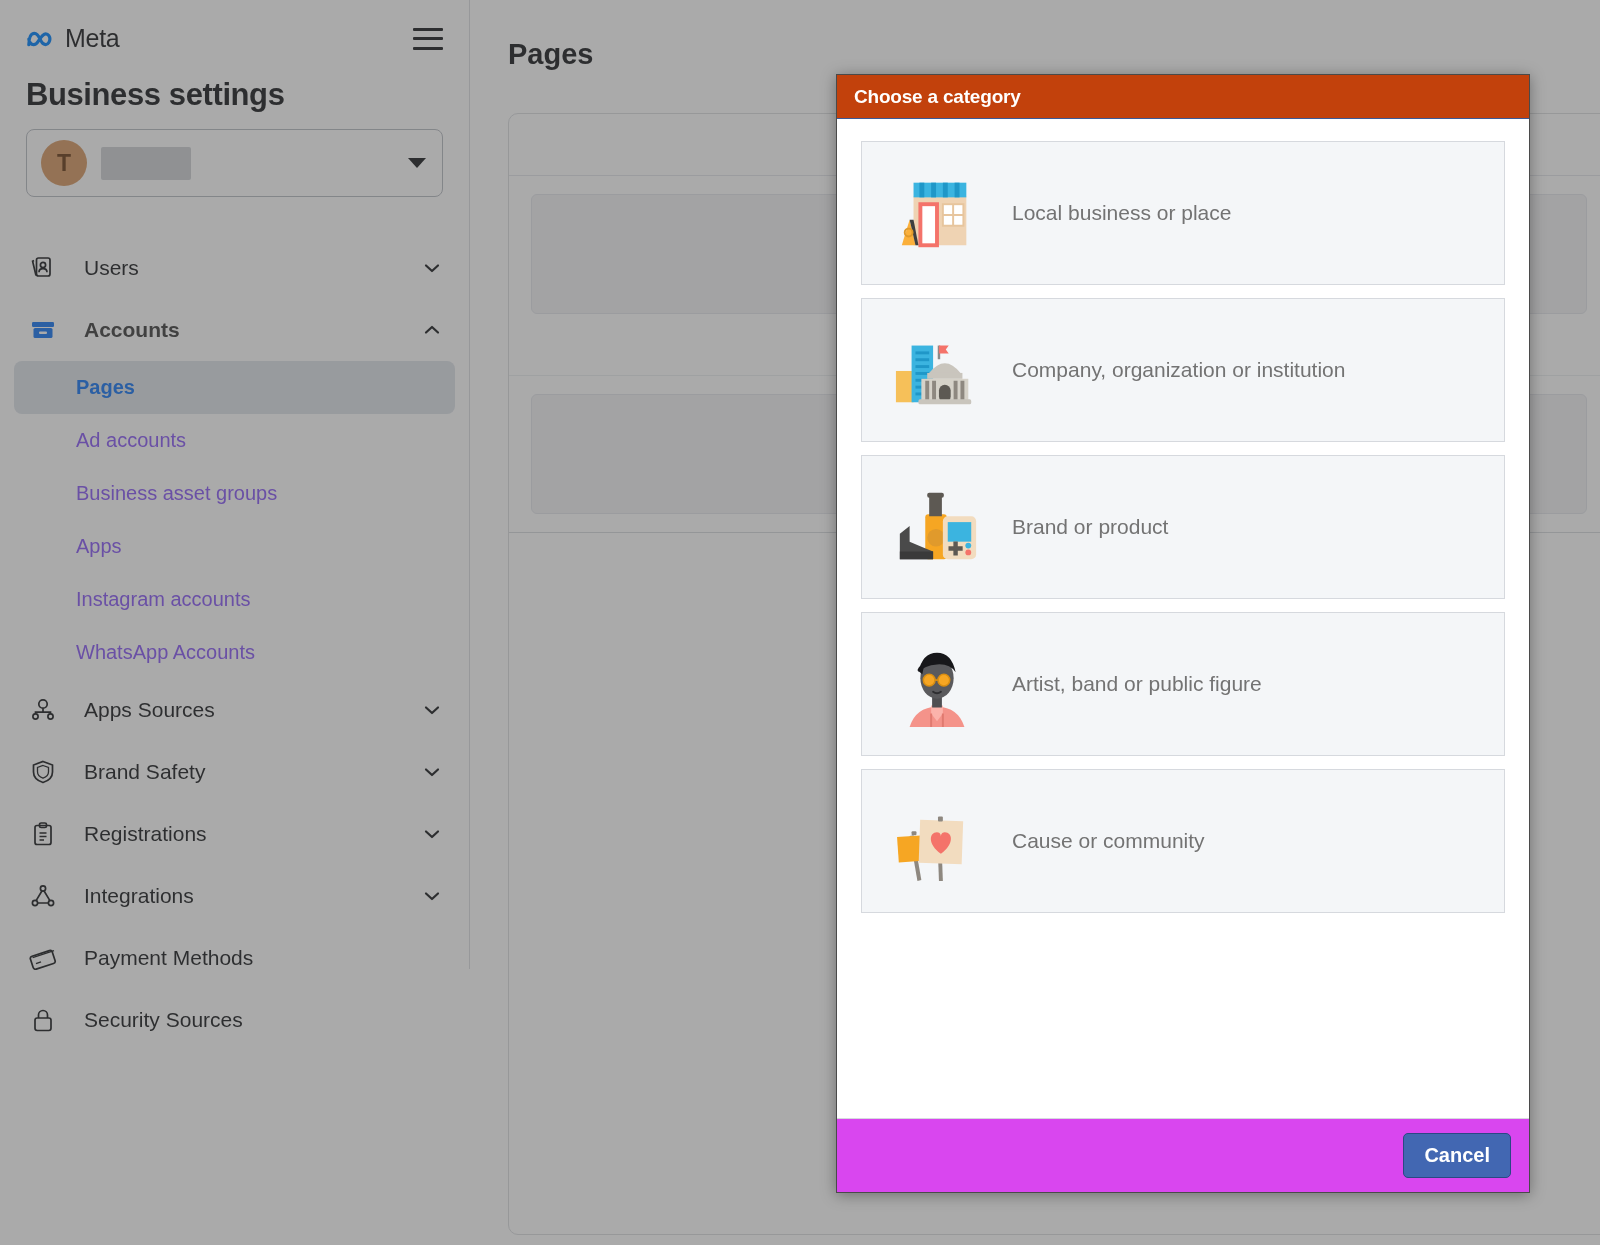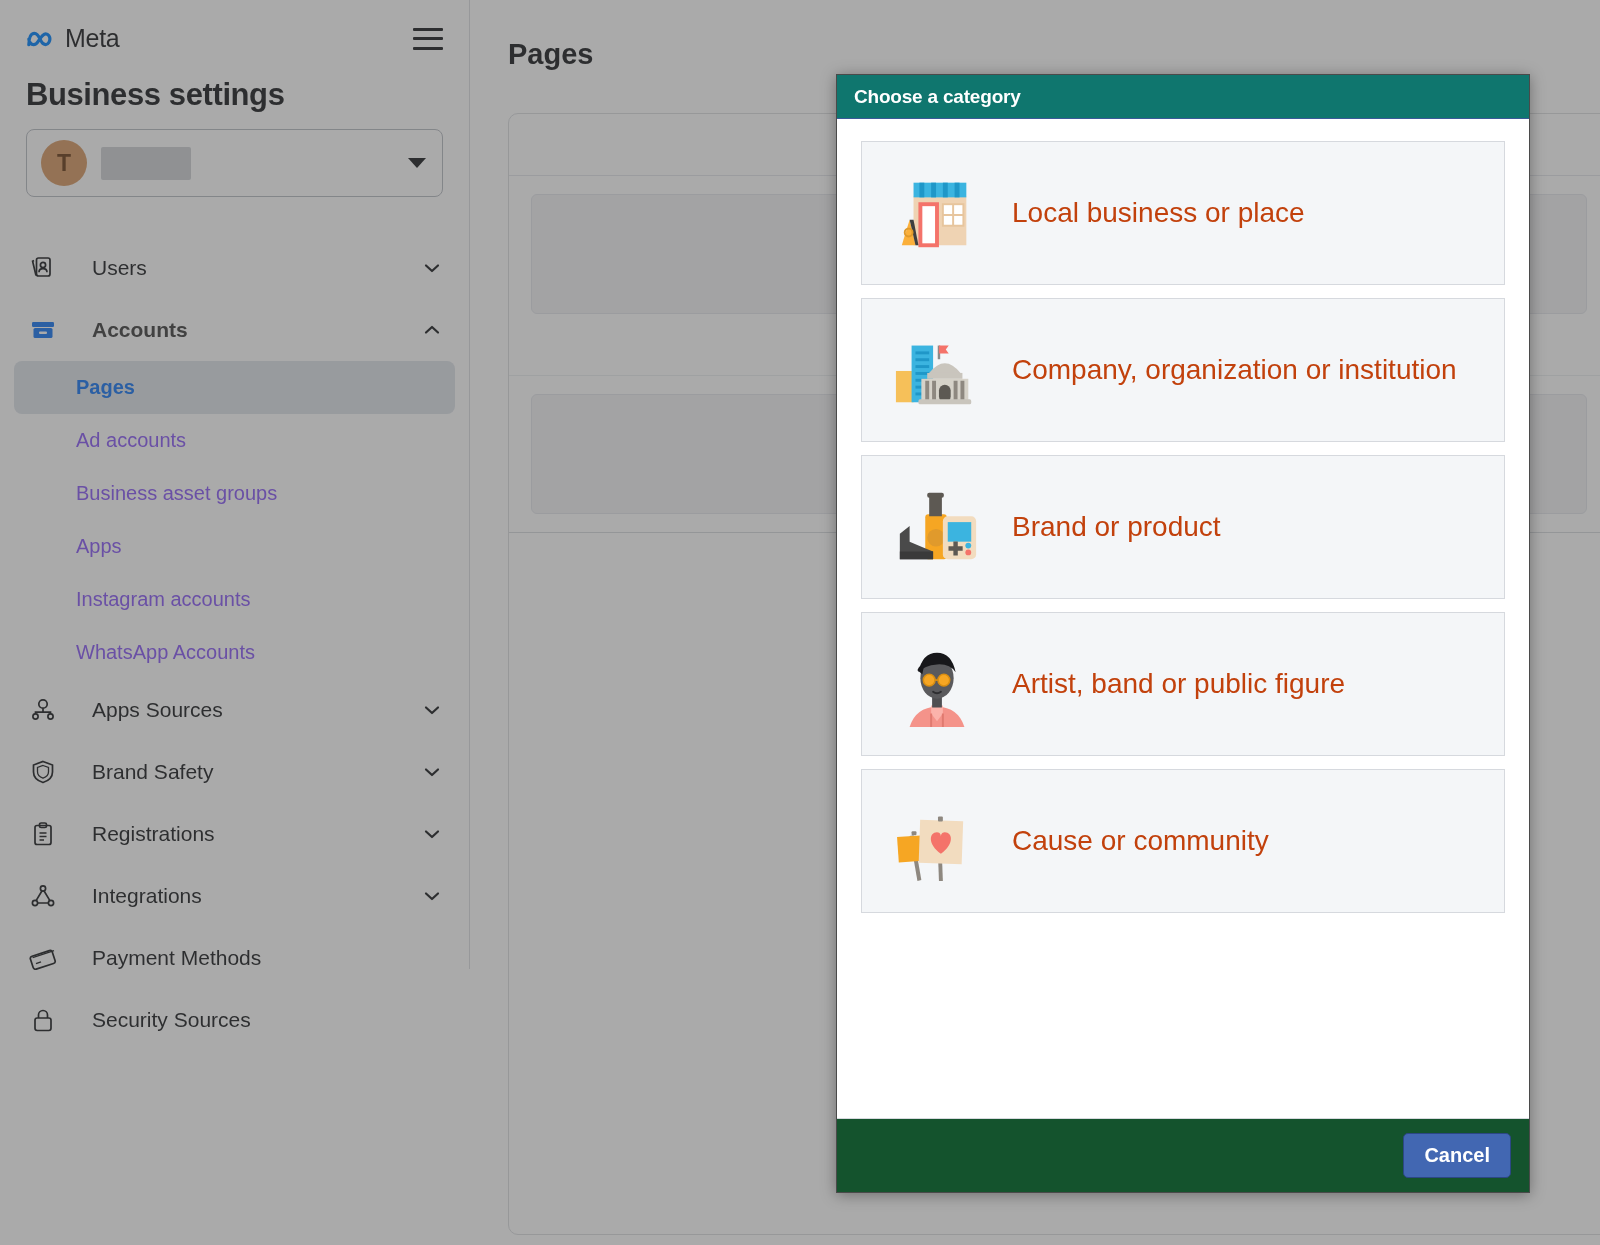--- a/index.html
+++ b/index.html
@@ -53,21 +53,21 @@
   .biz-name-redacted { margin-left: 14px; width: 90px; height: 33px; background: #cfd2d6; border-radius: 2px; }
   .biz-caret { margin-left: auto; width: 0; height: 0; border-left: 9px solid transparent; border-right: 9px solid transparent; border-top: 10px solid #1c1e21; }
 
   .sb-nav { margin-top: 40px; }
   .nav-row {
     display: flex; align-items: center;
     height: 62px; padding: 0 26px;
     cursor: pointer;
   }
   .nav-icon { width: 34px; height: 34px; flex: 0 0 34px; display: flex; align-items: center; justify-content: center; }
-  .nav-label { margin-left: 32px; font-size: 21px; color: #1c1e21; }
+  .nav-label { margin-left: 24px; font-size: 21px; color: #1c1e21; }
   .nav-row.active .nav-label { color: #404040; font-weight: 700; }
   .nav-chevron { margin-left: auto; width: 22px; height: 22px; display: flex; align-items: center; justify-content: center; }
 
   .sub-item {
     height: 53px; display: flex; align-items: center;
     margin: 0 14px; padding-left: 62px;
     font-size: 20px; color: #8b5cf6; border-radius: 8px;
     cursor: pointer;
   }
   .sub-item.selected { background: #dfe3ea; color: #1877f2; font-weight: 700; }
@@ -96,43 +96,43 @@
     left: 836px; top: 74px;
     width: 694px; height: 1119px;
     background: #ffffff;
     border: 1px solid #4a4a4a;
     box-shadow: 0 2px 14px rgba(0,0,0,0.35);
     display: flex; flex-direction: column;
     overflow: hidden;
   }
   .dlg-header {
     height: 44px; flex: 0 0 44px;
-    background: #0f766e;
+    background: #c2410c;
     border-bottom: 1px solid #3b5998;
     display: flex; align-items: center;
     padding-left: 17px;
   }
   .dlg-title { color: #ffffff; font-size: 19px; font-weight: 700; letter-spacing: -0.2px; }
 
   .dlg-body { flex: 1 1 auto; background: #ffffff; padding: 22px 24px 0 24px; overflow: hidden; }
 
   .cat-item {
     height: 144px;
     border: 1px solid #d6d9de;
     background: #f4f6f8;
     display: flex; align-items: center;
     margin-bottom: 13px;
     cursor: pointer;
   }
   .cat-icon { width: 150px; flex: 0 0 150px; display: flex; align-items: center; justify-content: center; }
-  .cat-label { font-size: 28px; color: #c2410c; }
+  .cat-label { font-size: 21px; color: #737373; }
 
   .dlg-footer {
     flex: 0 0 74px; height: 74px;
-    background: #14532d;
+    background: #d946ef;
     border-top: 1px solid #d6d9de;
     display: flex; align-items: center; justify-content: flex-end;
     padding-right: 18px;
   }
   .btn-cancel {
     background: #4267b2; color: #ffffff;
     border: 1px solid #2c4785; border-radius: 5px;
     font-size: 20px; font-weight: 700;
     padding: 10px 20px;
     font-family: "Liberation Sans", sans-serif;

